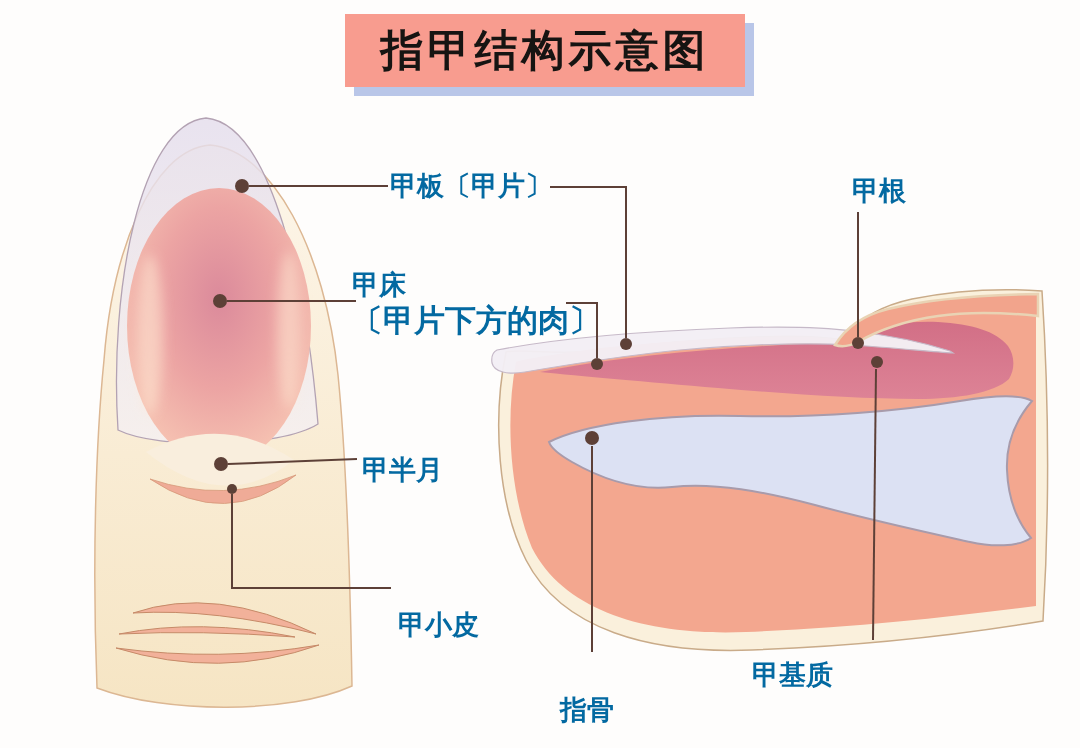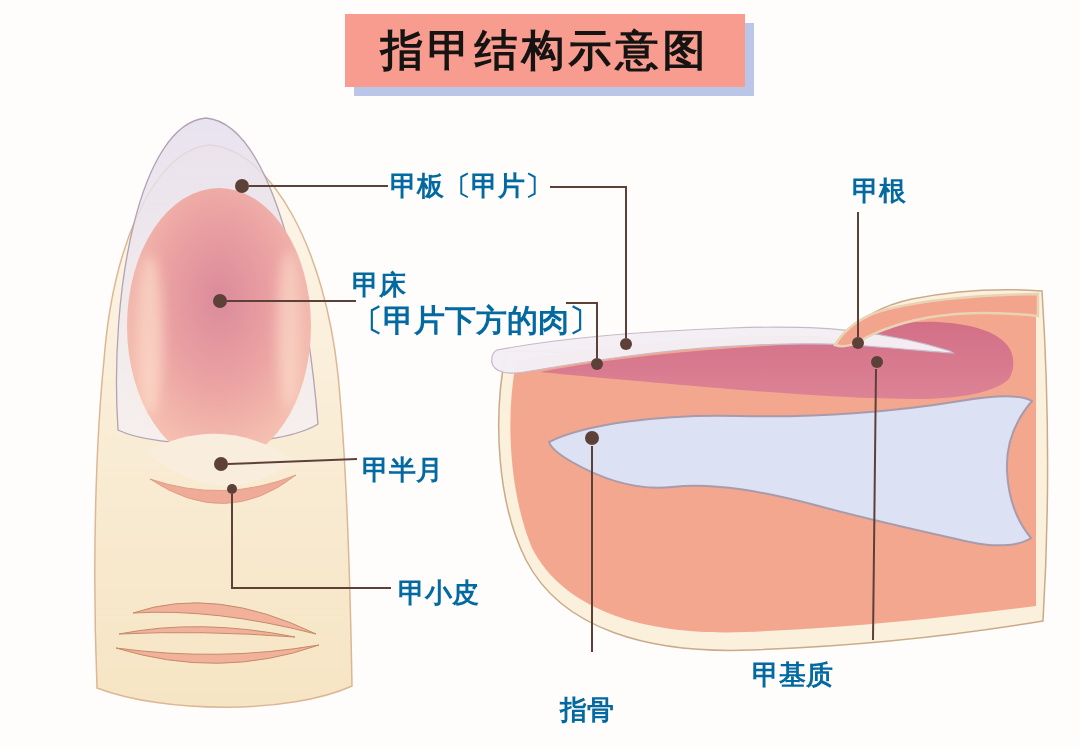--- a/index.html
+++ b/index.html
@@ -153,21 +153,21 @@
 
   <div class="lbl center" style="left:352px;top:269px;width:216px;">
     <span>甲床</span>
     <span class="sub">〔甲片下方的肉〕</span>
   </div>
 
   <div class="lbl" style="left:362px;top:453px;line-height:39px;">
     <span>甲半月</span>
   </div>
 
-  <div class="lbl" style="left:398px;top:577px;">
+  <div class="lbl" style="left:398px;top:609px;">
     <span>甲小皮</span>
   </div>
 
   <div class="lbl" style="left:852px;top:175px;">
     <span>甲根</span>
   </div>
 
   <div class="lbl" style="left:560px;top:694px;">
     <span>指骨</span>
   </div>

